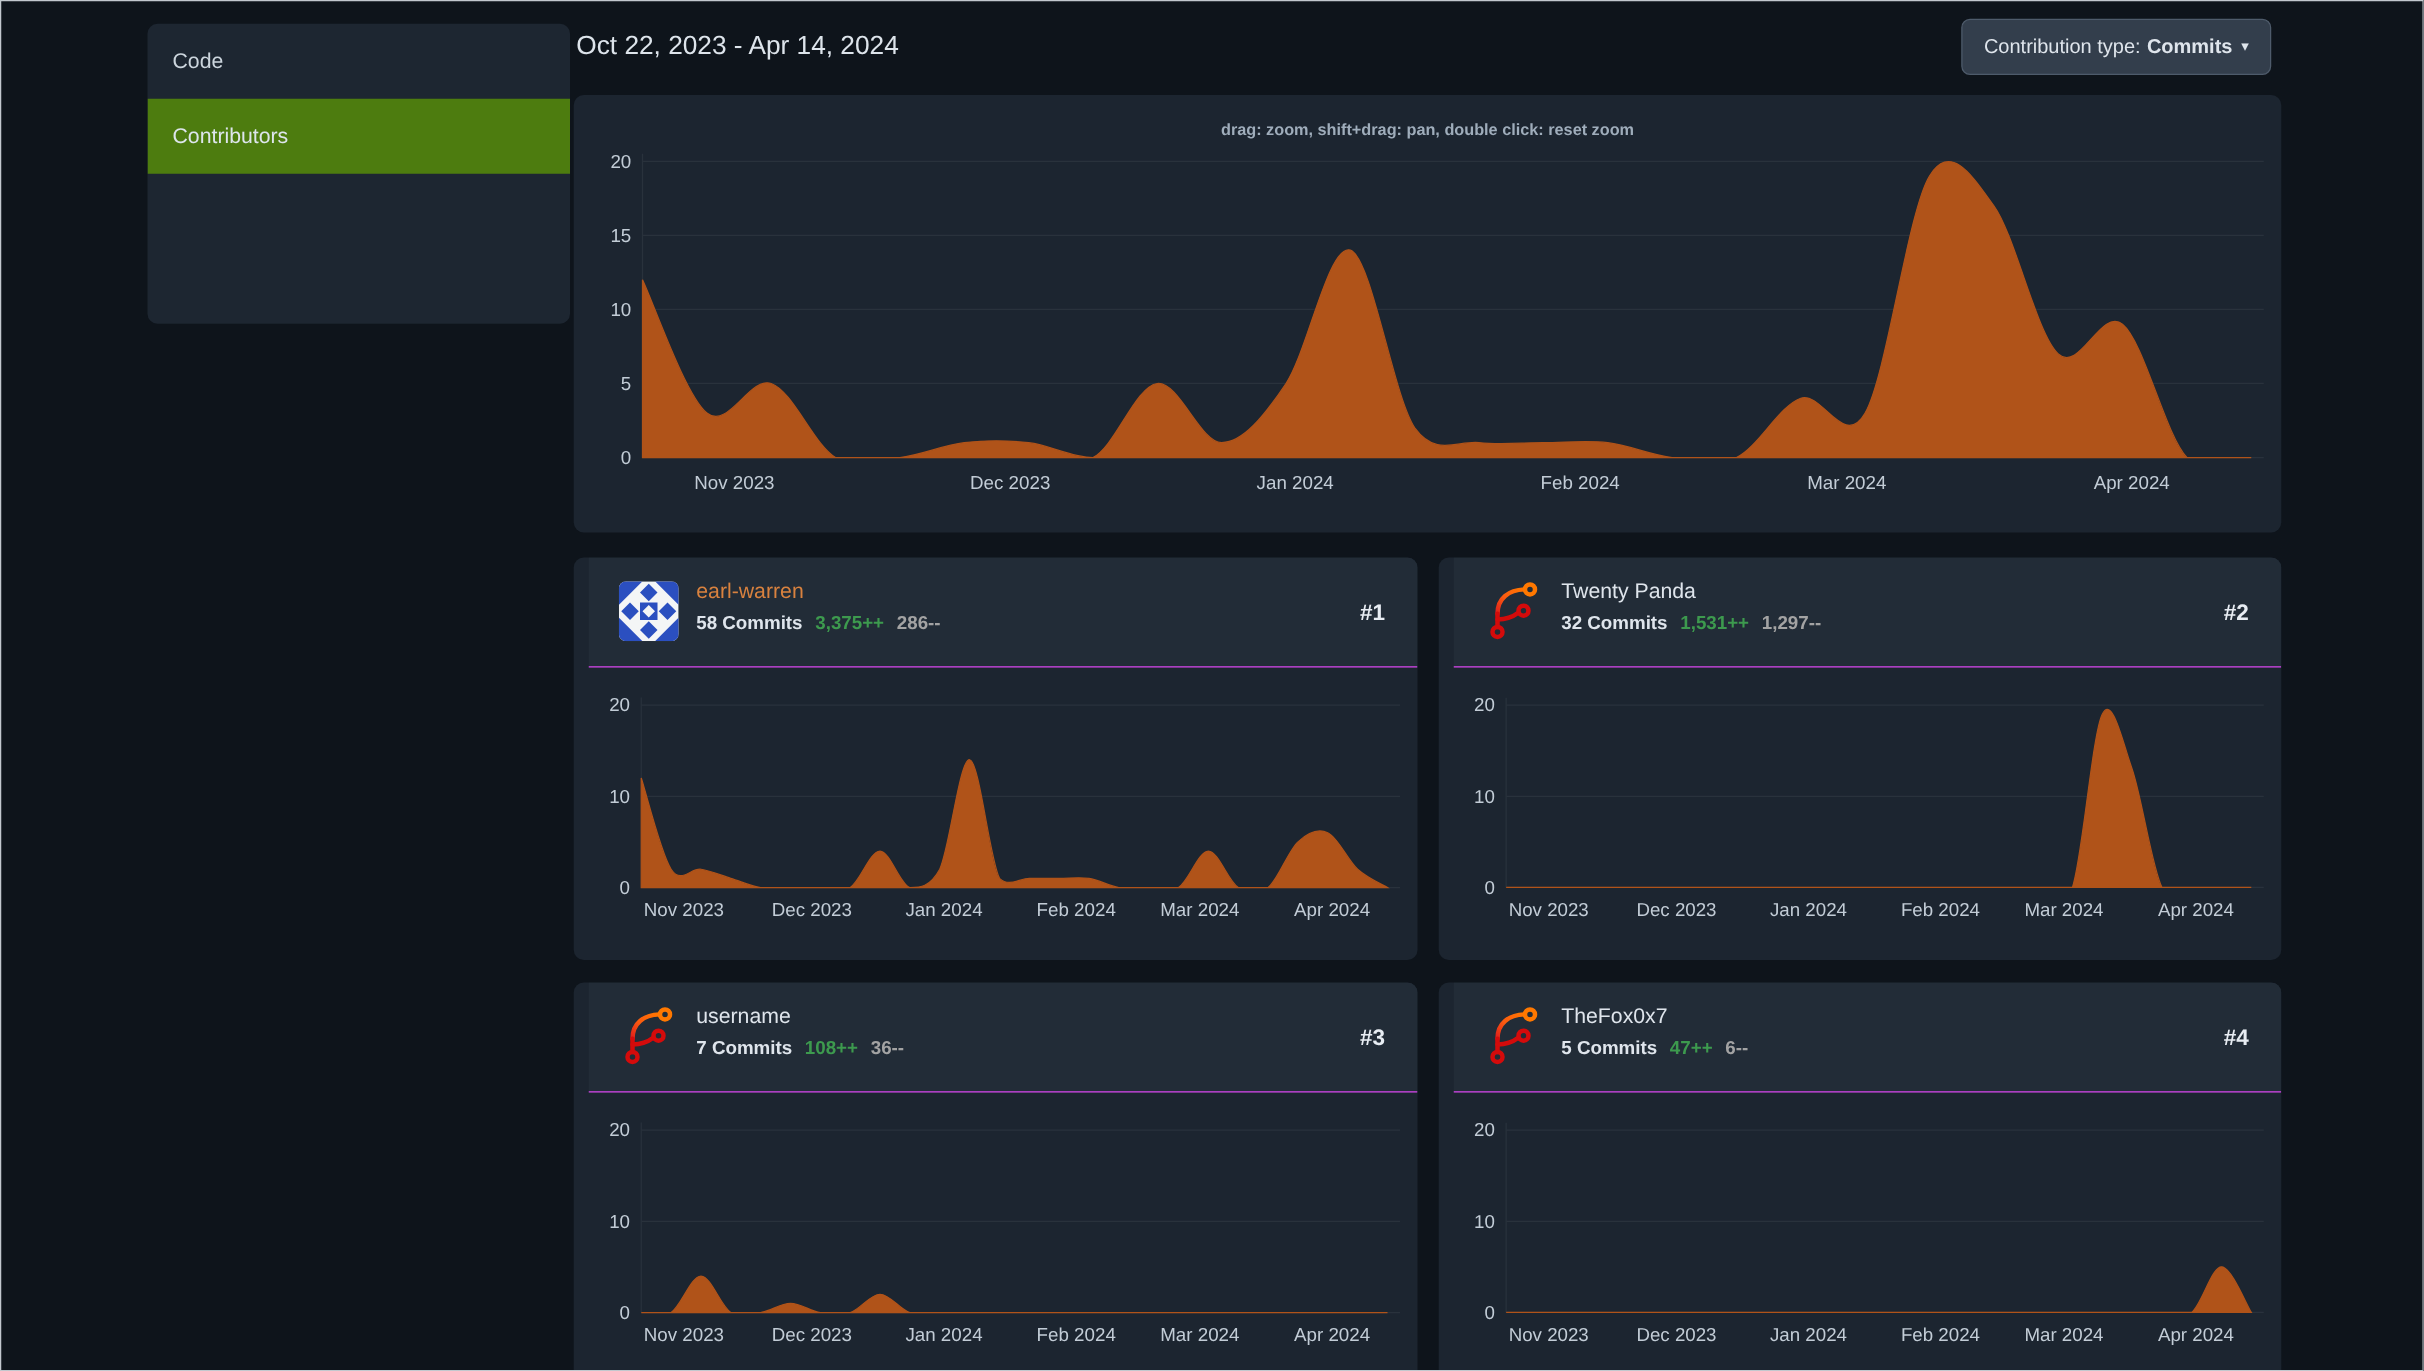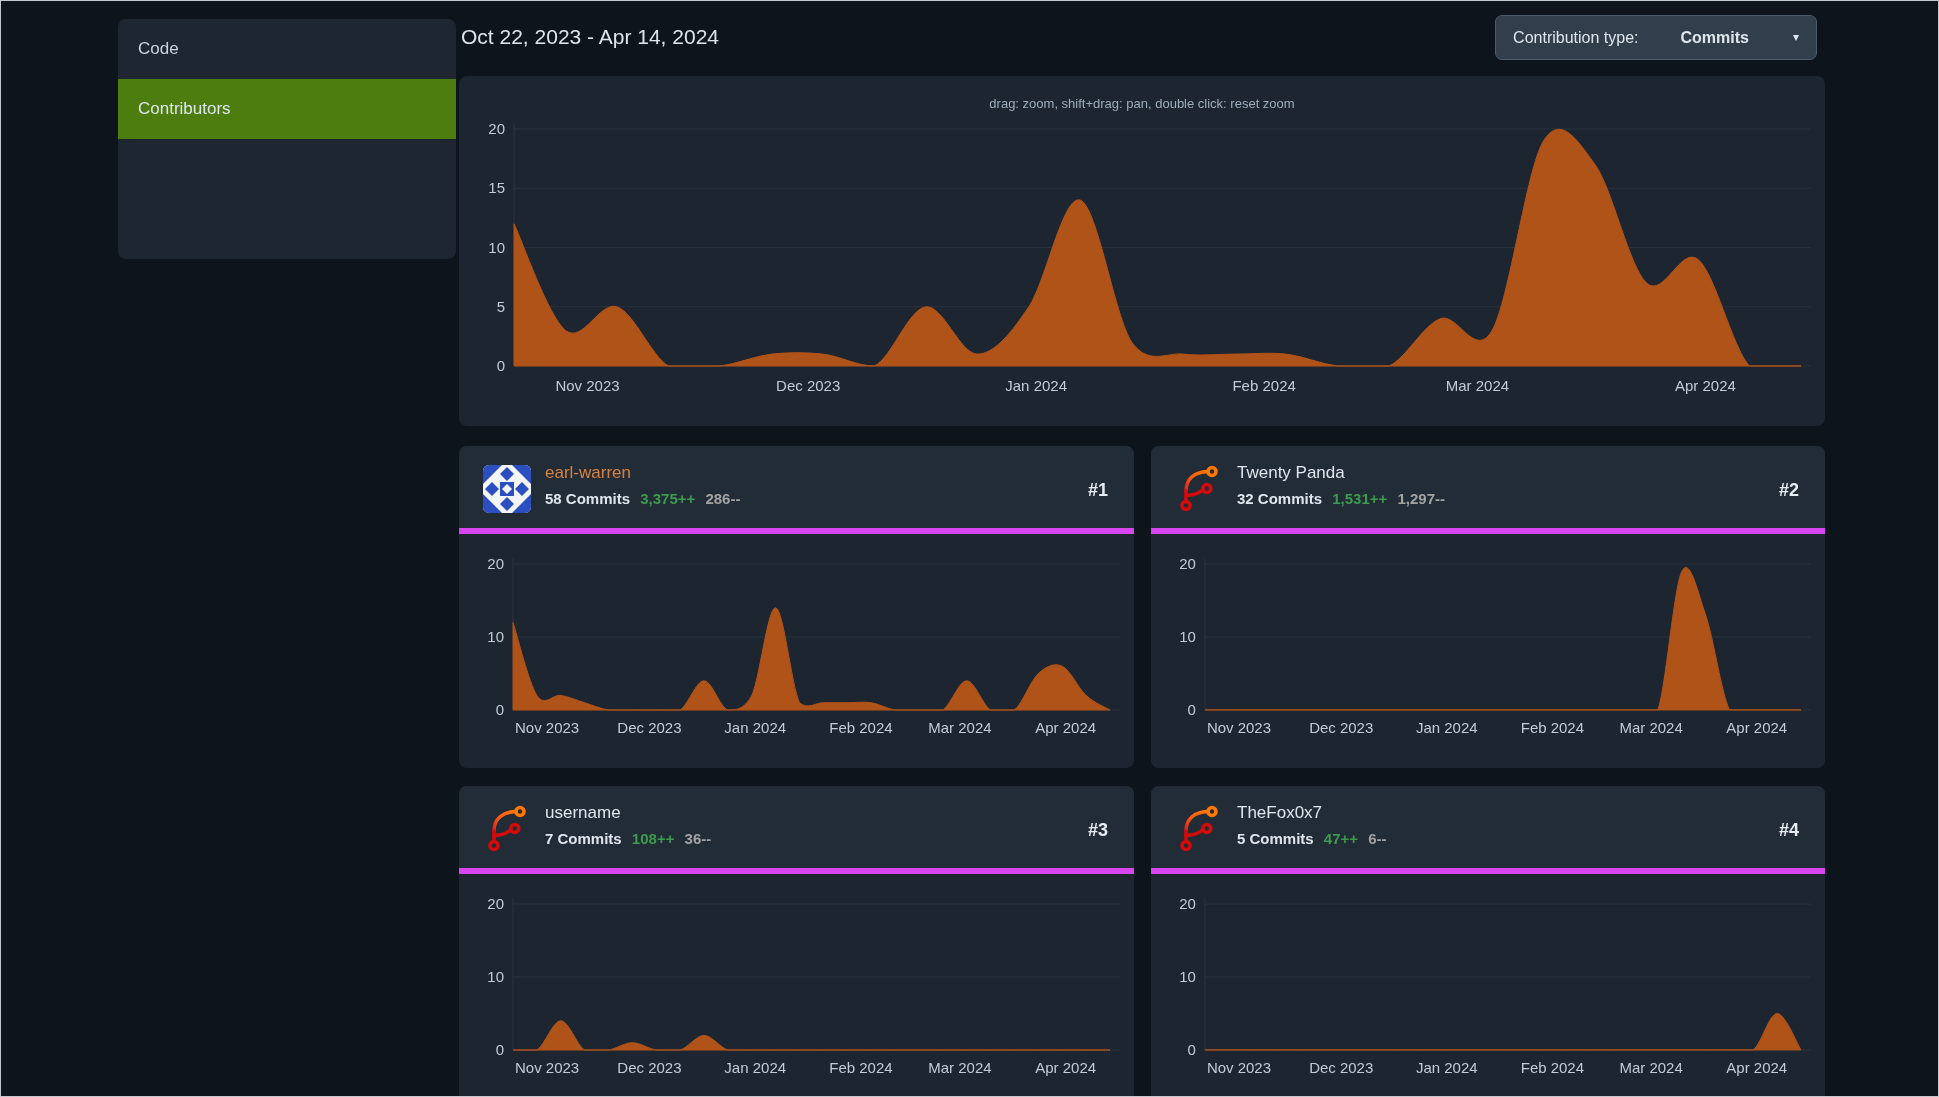--- a/index.html
+++ b/index.html
@@ -21,48 +21,48 @@
   }
   .side-item.active{background:#4d7c0f;color:#dde5ec;}
   
   .date-range{
     position:absolute;left:460px;top:24px;font-size:21px;color:#dde4eb;
   }
   .ctype-btn{
     position:absolute;top:14px;right:121px;height:45px;
     display:flex;align-items:center;padding:0 17px;
     background:#333e4c;border:1px solid #4e5b6b;border-radius:7px;
-    font-size:16px;color:#dfe5ec;cursor:pointer;gap:37px;
+    font-size:16px;color:#dfe5ec;cursor:pointer;
   }
   .ctype-btn b{margin-left:5px;}
   .caret{
     display:inline-block;margin-left:7px;font-size:12px;line-height:1;
     transform:translateY(-1px);color:#dfe5ec;
   }
   
   .main-card{
     position:absolute;left:458px;top:75px;width:1366px;height:350px;
     background:#1c2530;border-radius:8px;
   }
   .hint{
     position:absolute;left:0;top:20px;width:100%;text-align:center;
-    font-size:13px;font-weight:normal;color:#9fadbb;
+    font-size:13px;font-weight:bold;color:#9fadbb;
   }
   .main-card svg{position:absolute;left:0;top:0;}
   
   .cards{
     position:absolute;left:458px;top:445px;width:1366px;
     display:grid;grid-template-columns:675px 674px;column-gap:17px;row-gap:18px;
   }
   .card{
     position:relative;height:322px;background:#1c2530;border-radius:8px;overflow:hidden;
   }
   .card-head{
-    position:absolute;left:0;top:0;right:0;height:88px;
-    background:#222c37;border-bottom:6px solid #d946ef;
+    position:absolute;left:12px;top:0;right:0;height:88px;
+    background:#222c37;border-bottom:1px solid #d946ef;
   }
   .avatar{position:absolute;left:24px;top:19px;width:48px;height:48px;border-radius:6px;overflow:hidden;}
   .avatar svg{display:block;}
   .c-name{position:absolute;left:86px;top:17px;font-size:17px;color:#dfe5ec;}
   .c-name.link{color:#d9823f;cursor:pointer;}
   .c-stats{position:absolute;left:86px;top:44px;font-size:15px;font-weight:bold;color:#dfe5ec;}
   .adds{color:#3d9a4e;margin-left:6px;}
   .dels{color:#a3a3a3;margin-left:6px;}
   .rank{position:absolute;right:26px;top:34px;font-size:18px;font-weight:bold;color:#e8edf3;}
   .card svg.mini{position:absolute;left:0;top:88px;}

